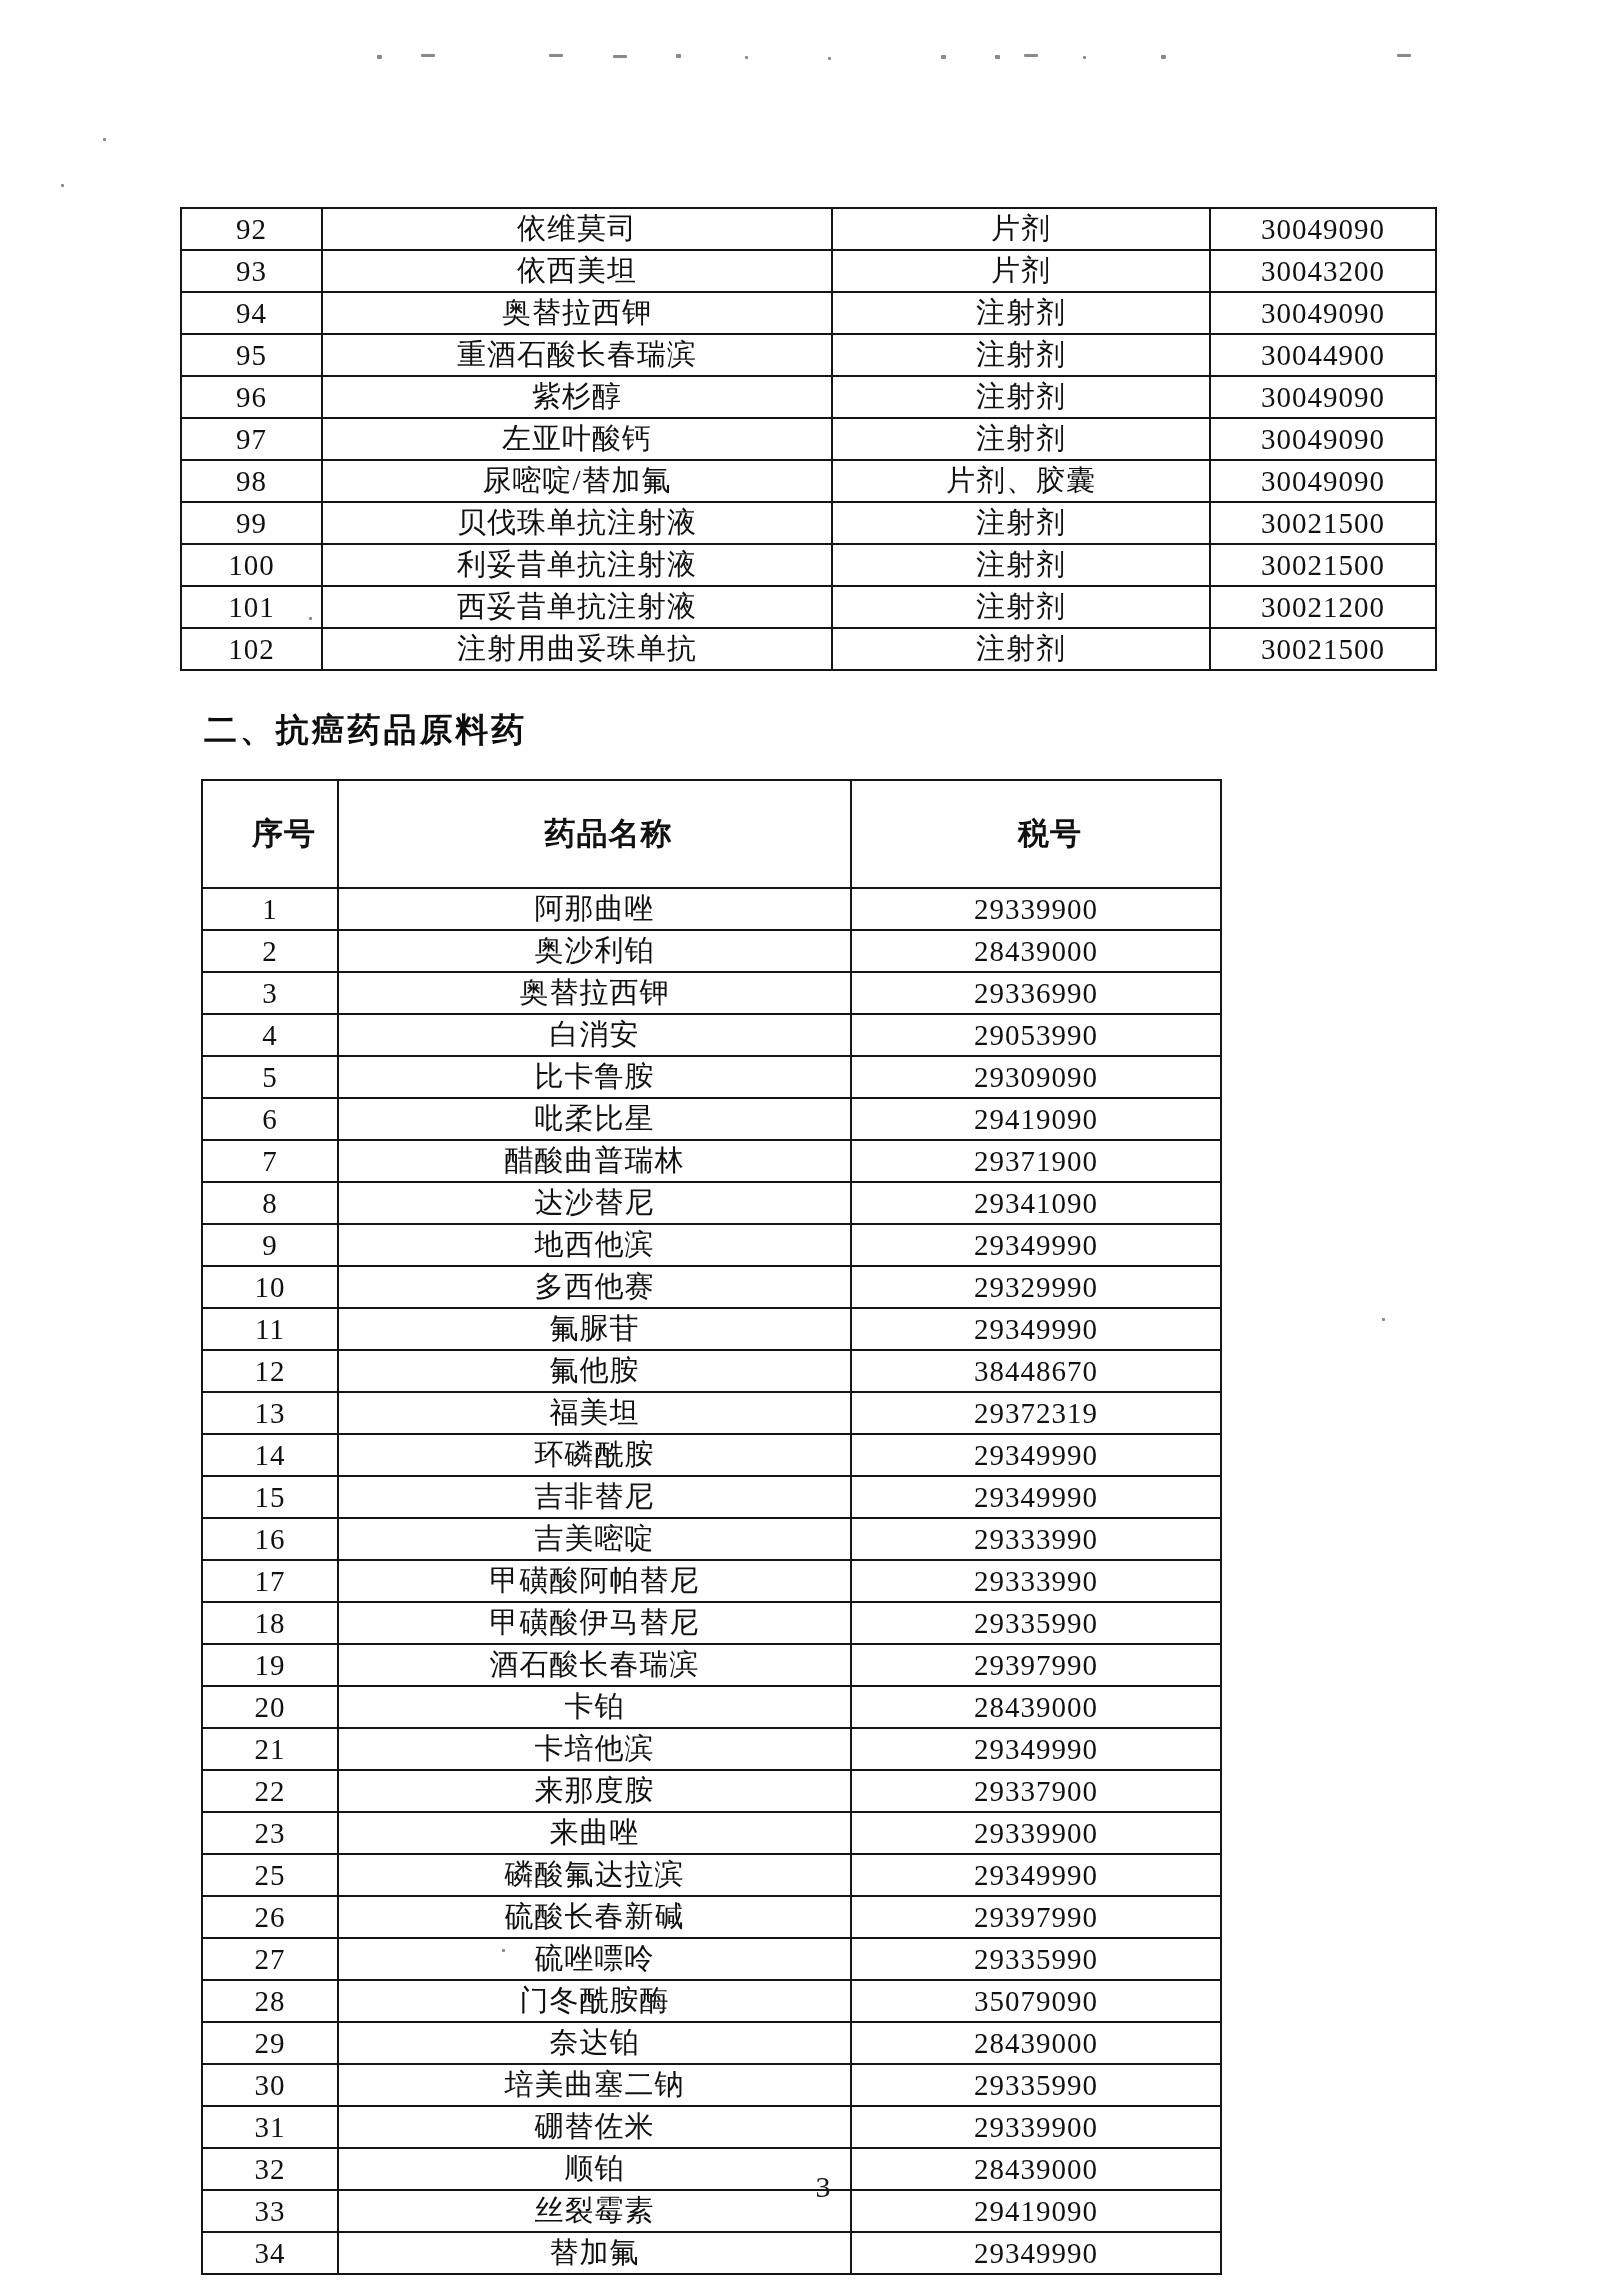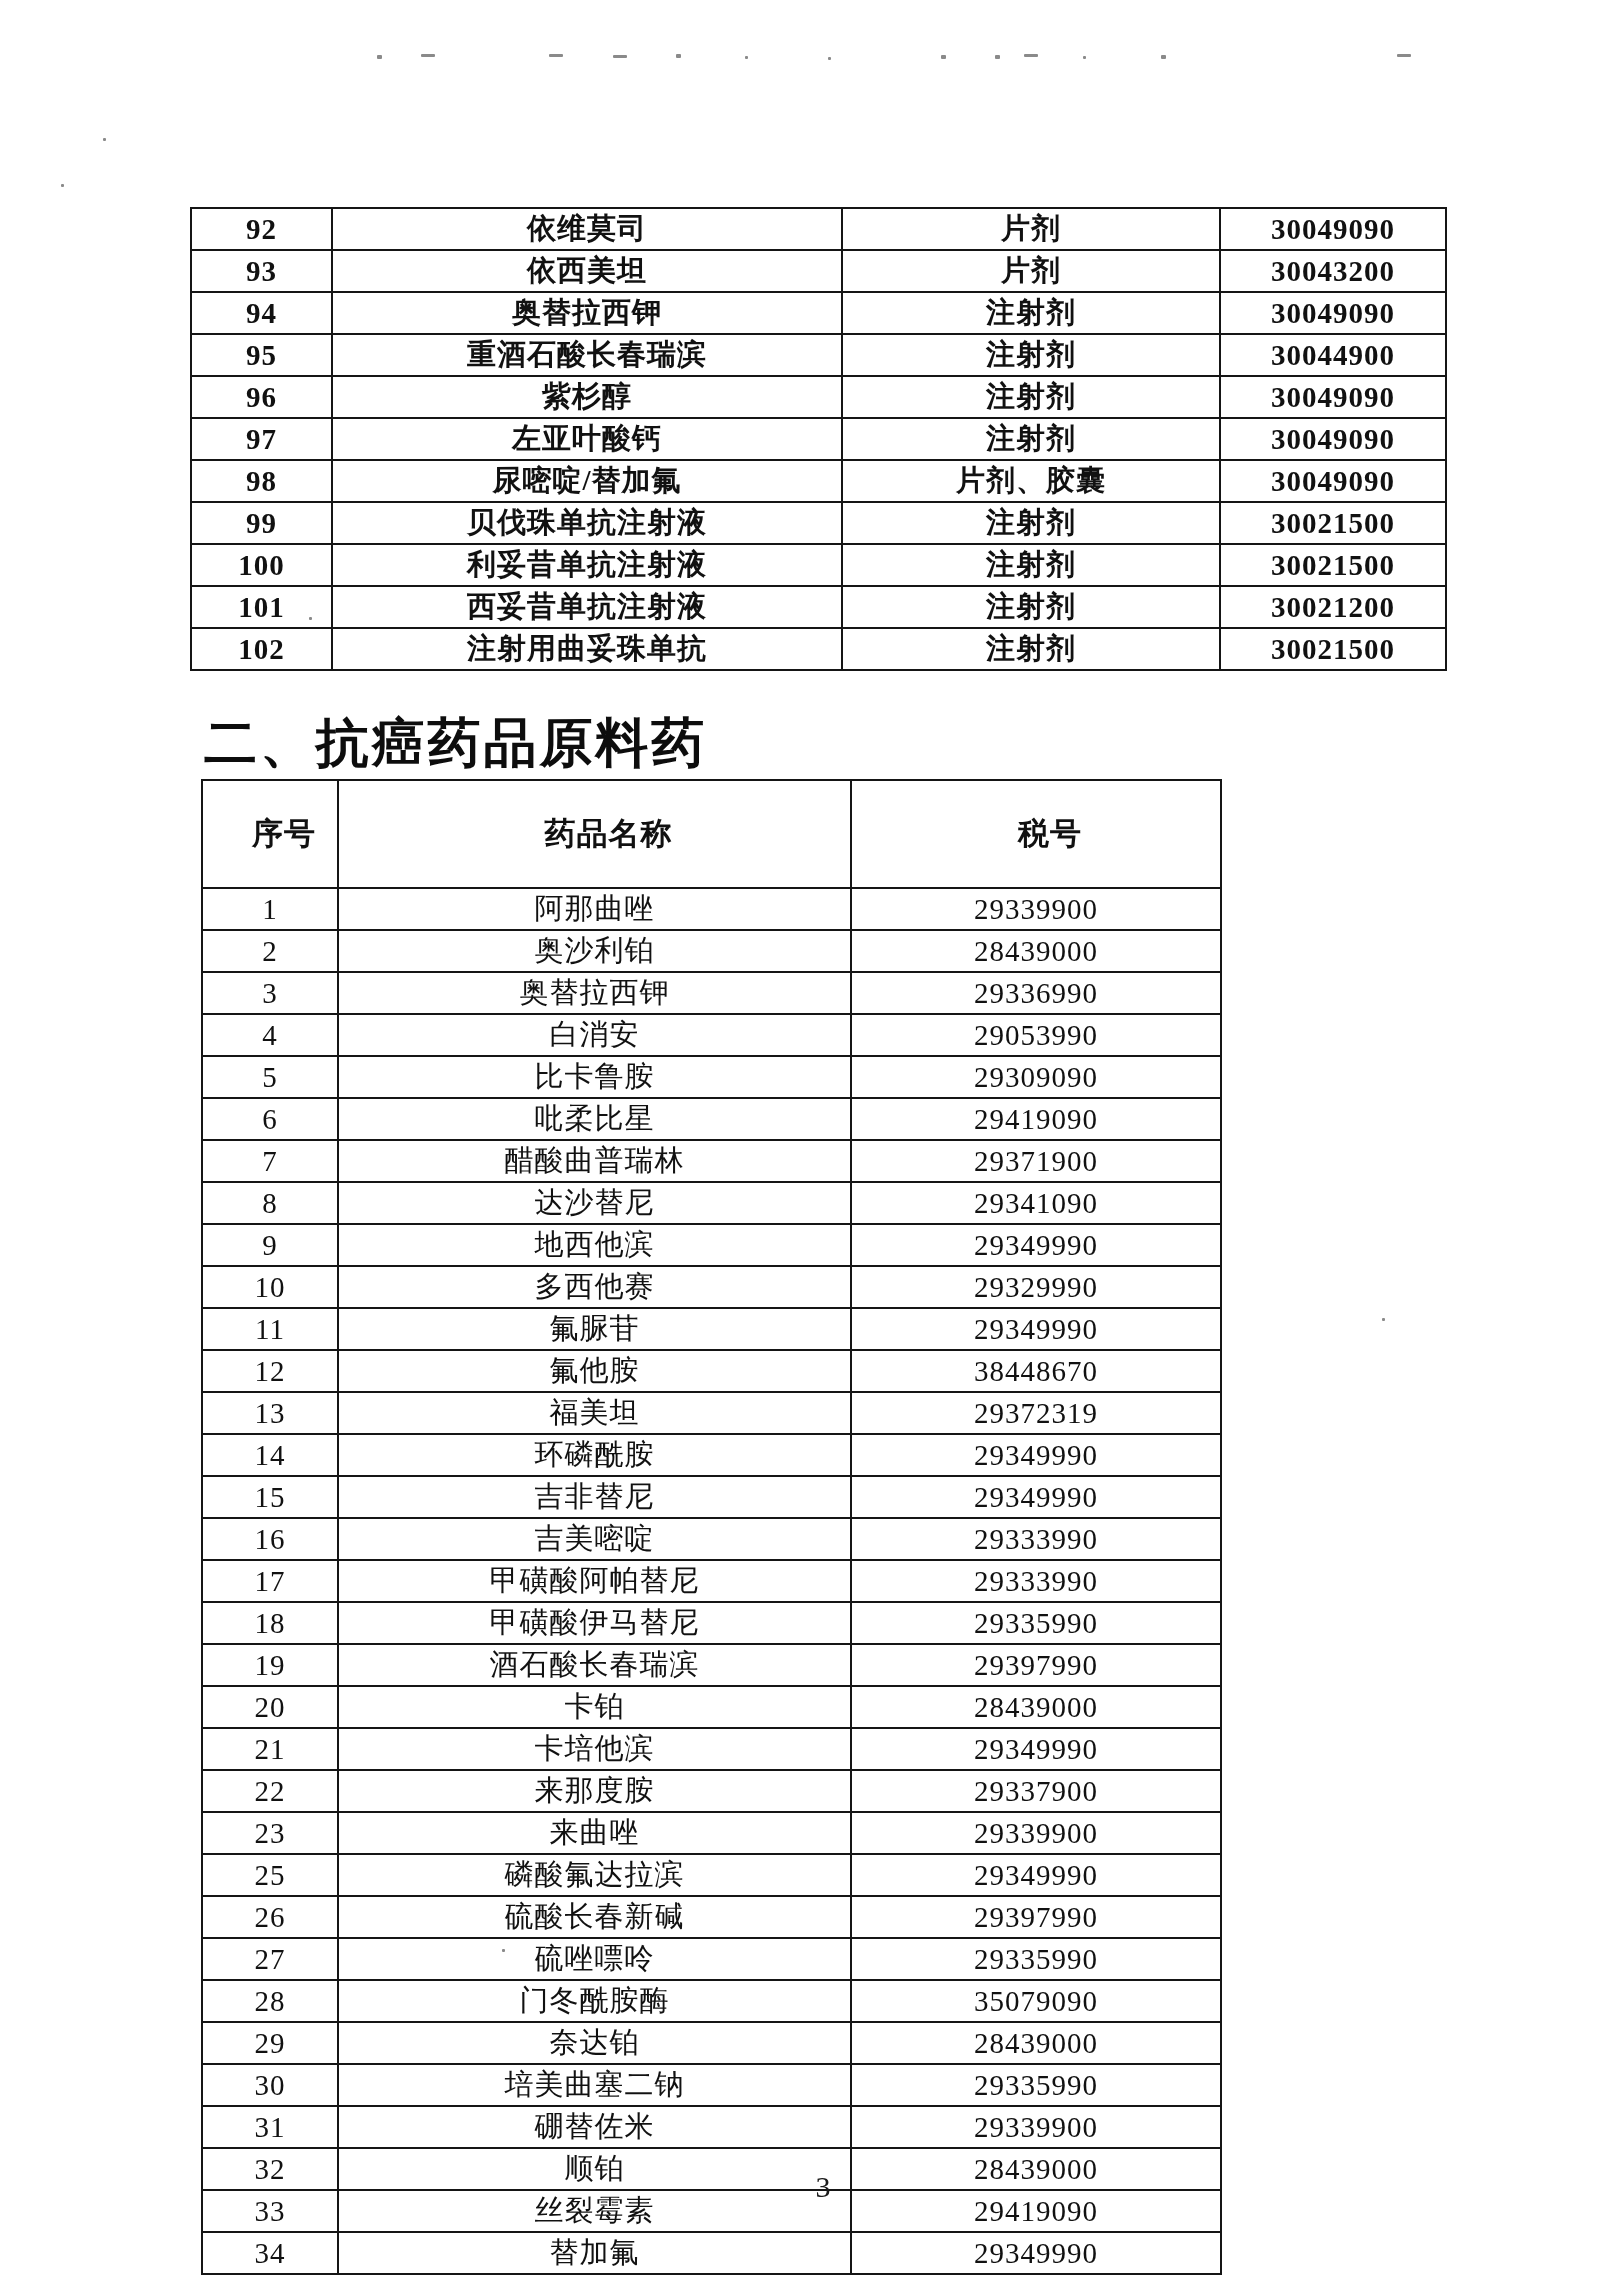--- a/index.html
+++ b/index.html
@@ -18,26 +18,26 @@
   .speck.s2{width:4.9px;height:3.9px;}
   .speck.s3{width:2.9px;height:2.9px;}
 
   table{border-collapse:collapse;table-layout:fixed;position:absolute;}
   td,th{
     border:2px solid #151515;
     text-align:center;vertical-align:middle;
     font-size:29px;letter-spacing:1px;
     padding:0;overflow:hidden;white-space:nowrap;
   }
-  #table1{left:190px;top:207px;width:1256px;border:2.9px solid #101010;font-weight:bold;}
+  #table1{left:180px;top:207px;width:1256px;border:2.9px solid #101010;}
   #table1 tr{height:37px;}
 
   .section-heading{
     position:absolute;left:204px;top:708px;
-    font-size:53px;font-weight:bold;letter-spacing:2.9px;
+    font-size:33px;font-weight:bold;letter-spacing:2.9px;
     color:#0d0d0d;
   }
 
   #table2{left:201px;top:779px;width:1018px;border:2.9px solid #101010;}
   #table2 thead tr{height:108px;}
   #table2 thead th{font-size:31px;font-weight:bold;padding-left:28px;}
   #table2 tbody tr{height:36px;}
 
   .page-number{
     position:absolute;left:774px;top:2170px;width:98px;

